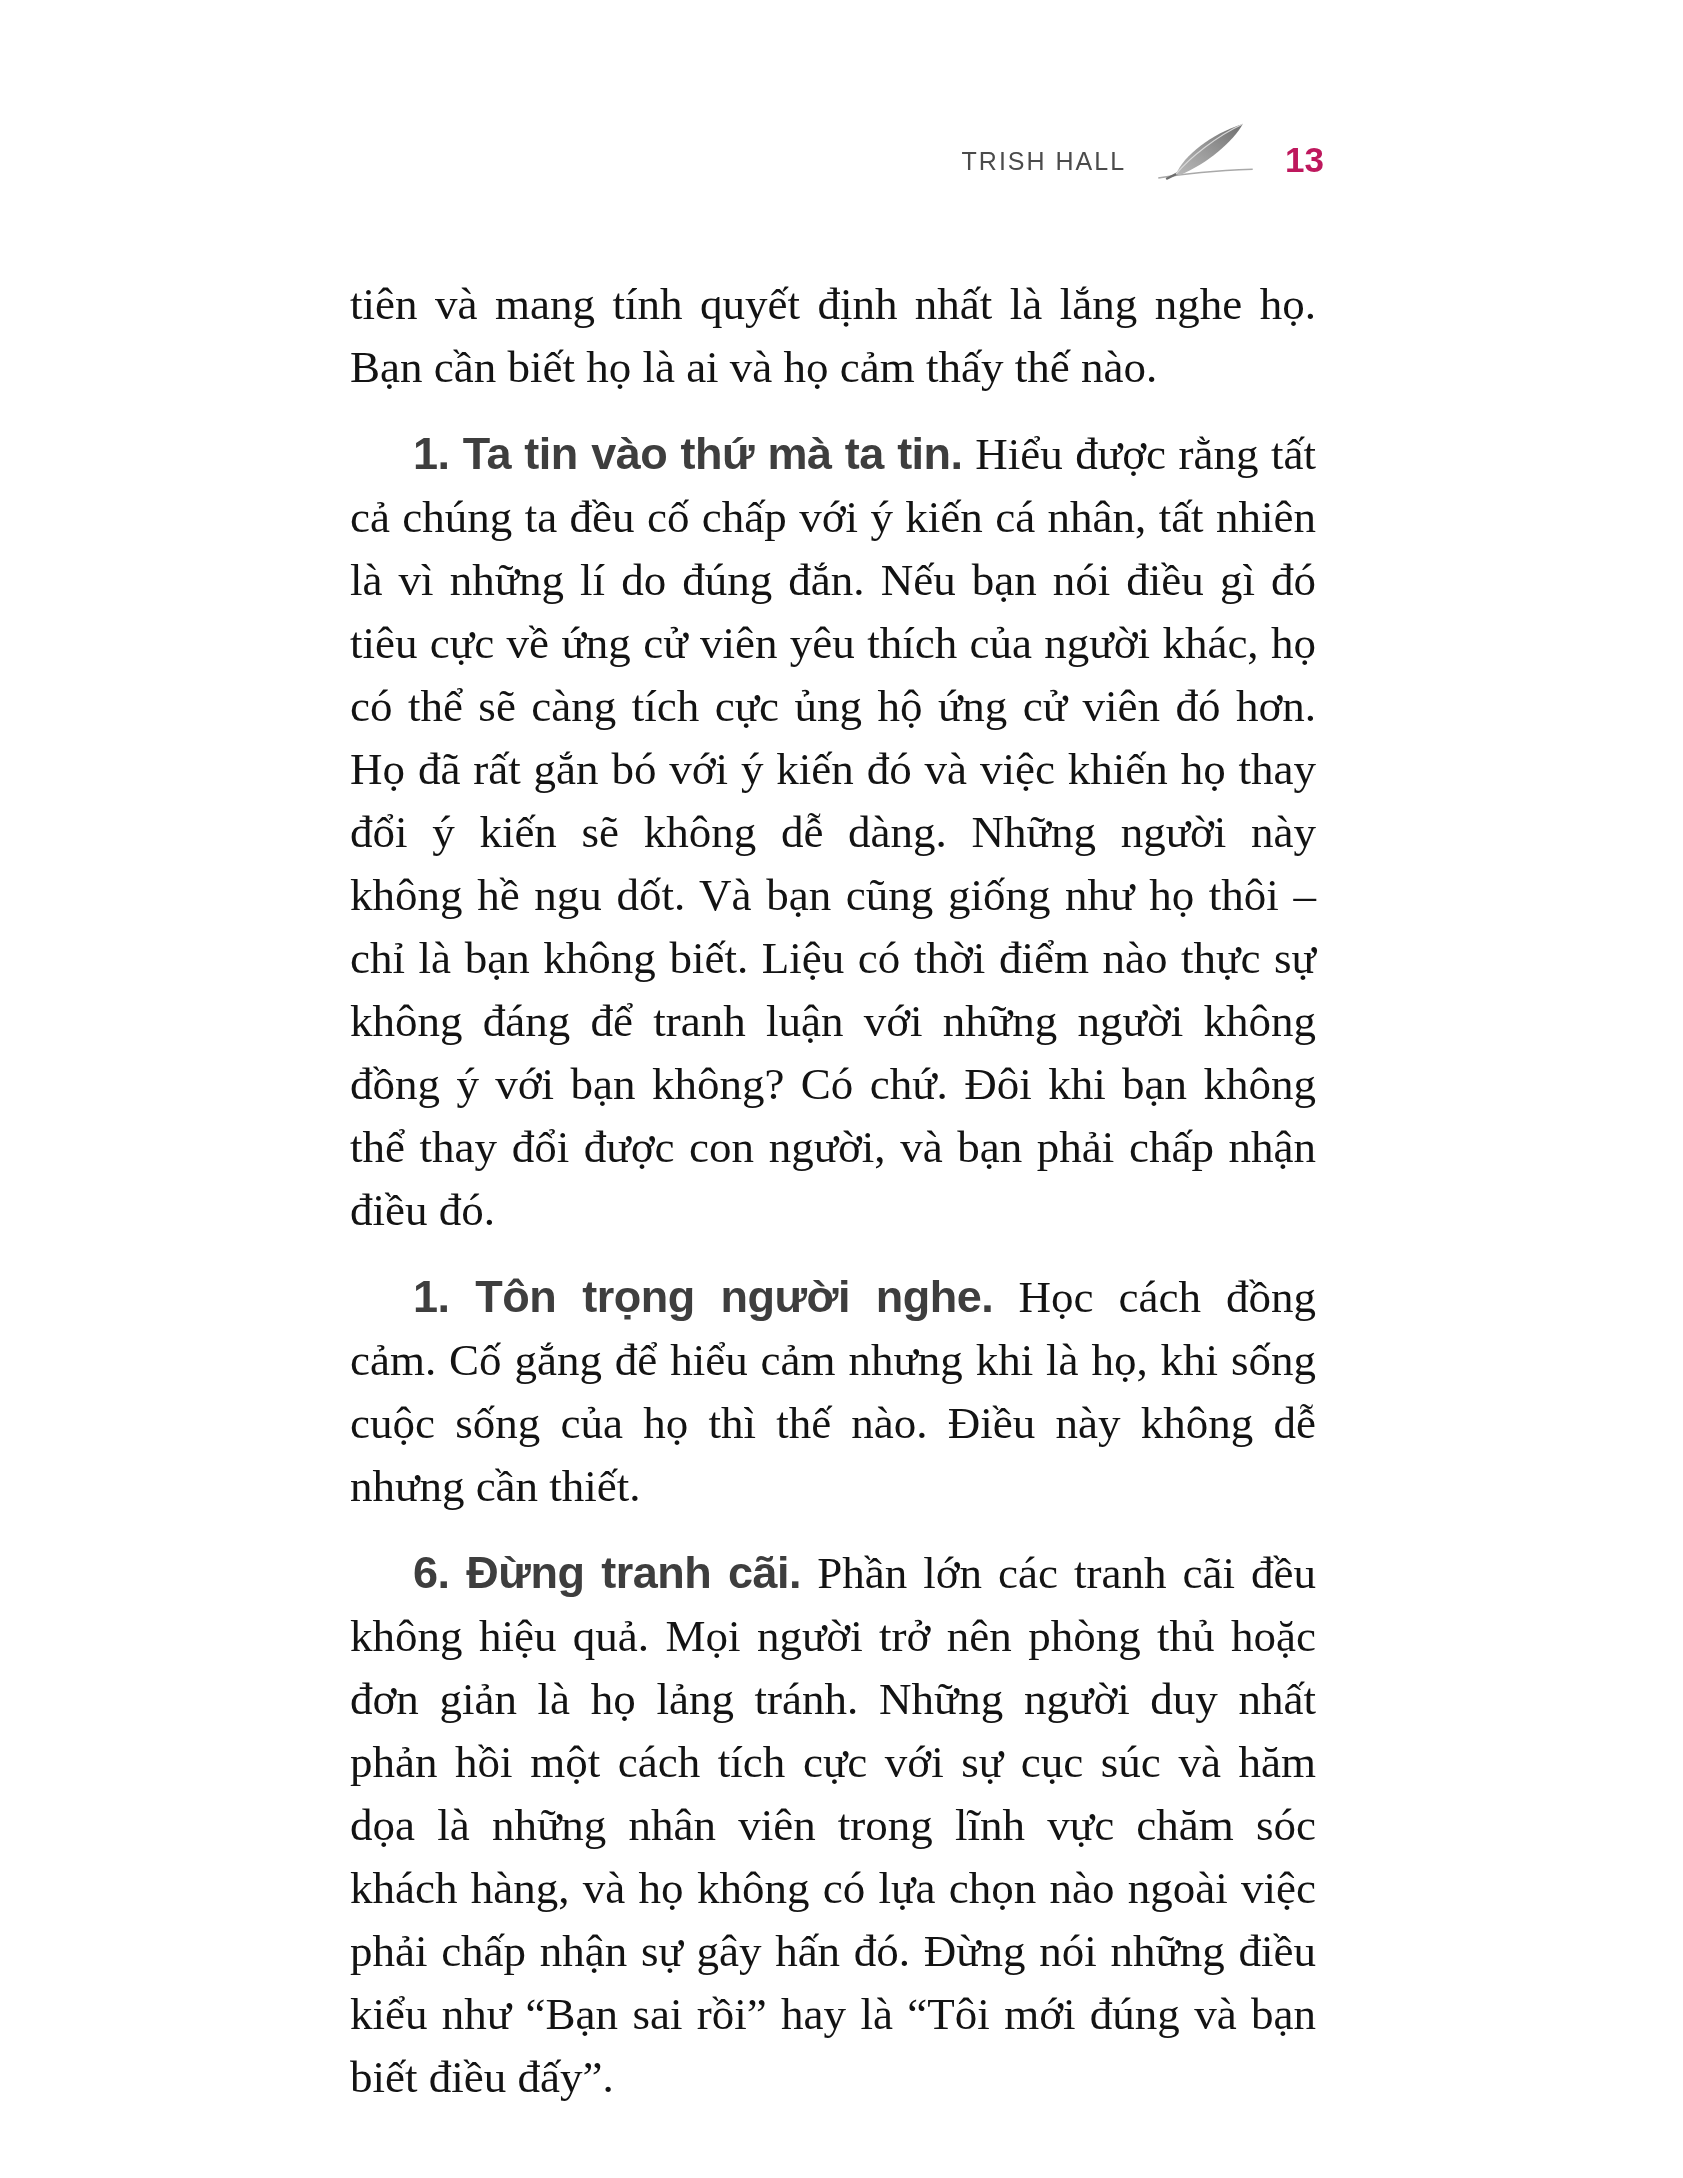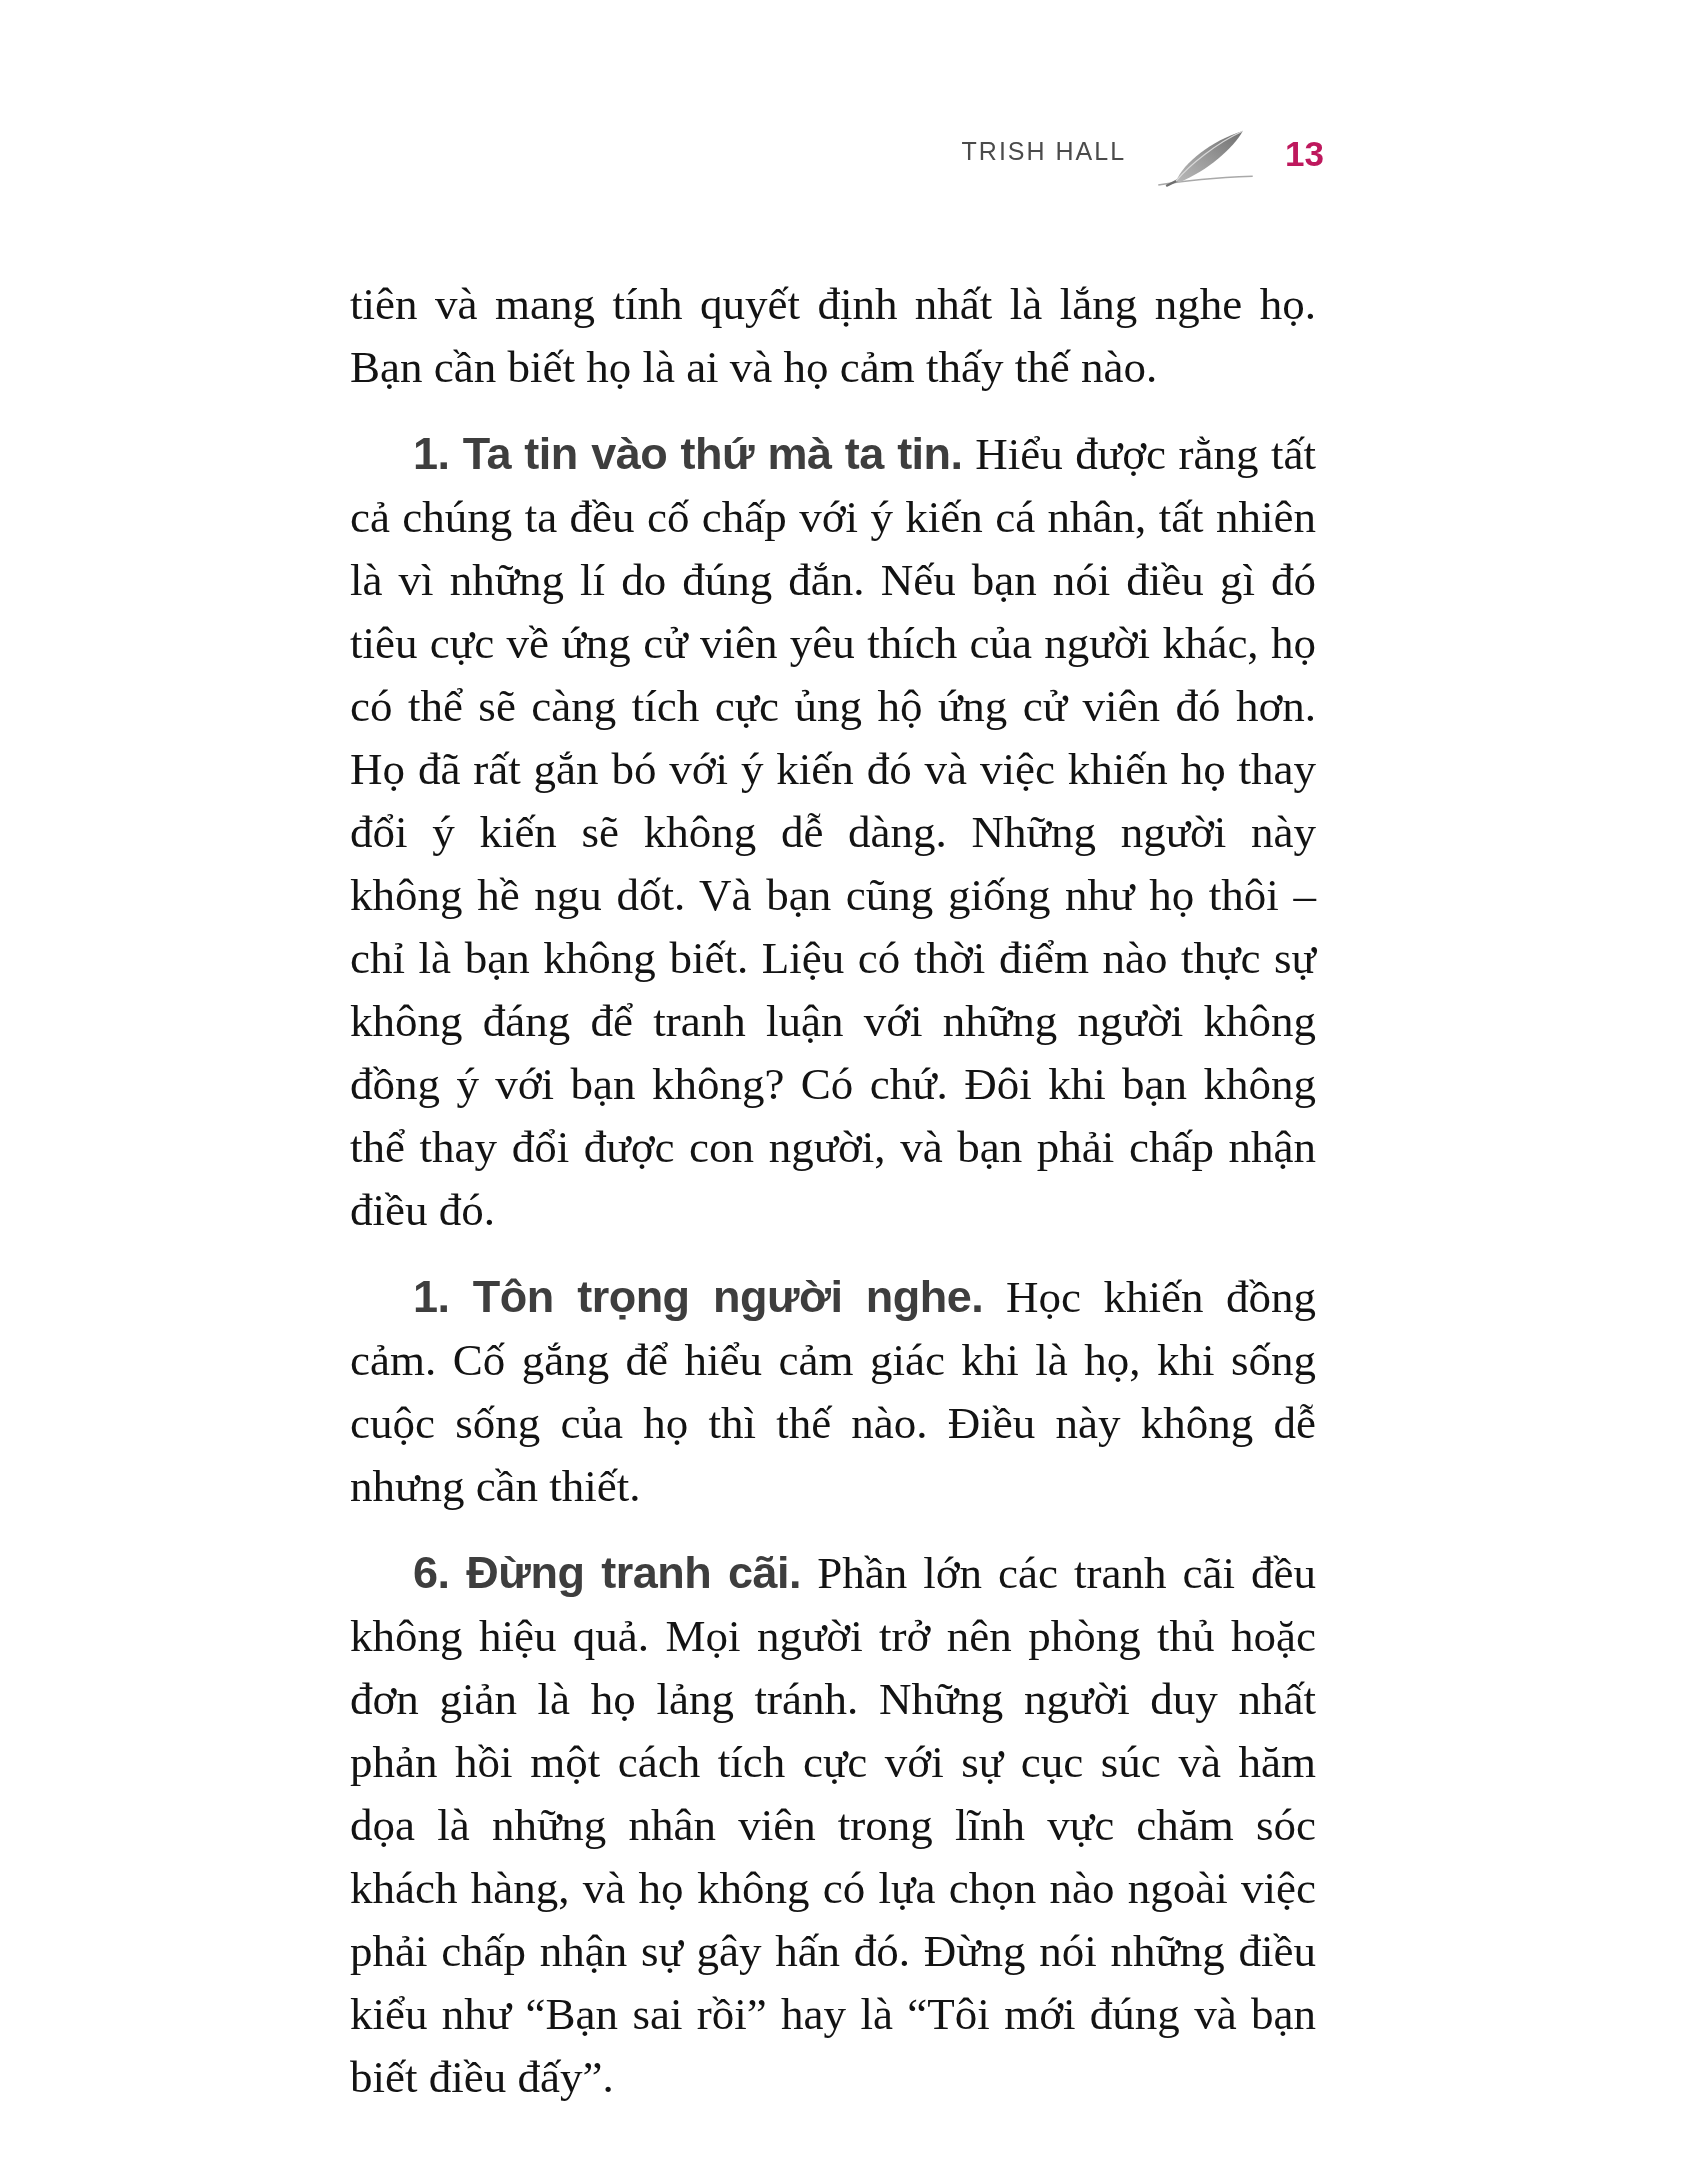--- a/index.html
+++ b/index.html
@@ -19,21 +19,21 @@
   }
   
   .page-header {
     position: absolute;
     top: 129px;
     left: 342px;
     width: 982px;
     height: 48px;
     display: flex;
     justify-content: flex-end;
-    align-items: center;
+    align-items: flex-end;
     gap: 30px;
   }
   .running-head {
     font-family: "Liberation Sans", sans-serif;
     font-size: 25px;
     letter-spacing: 2px;
     color: #4b4b4b;
     line-height: 1;
     padding-bottom: 3px;
     white-space: nowrap;
@@ -101,20 +101,20 @@
   </header>
 
   <main class="page-body">
 
     <p class="para"><span>tiên và mang tính quyết định nhất là lắng nghe họ. Bạn cần biết họ là ai và họ cảm thấy thế nào.</span></p>
 
     <p class="para indented"><strong class="num-heading">1. Ta tin vào thứ mà ta tin.</strong>
       <span>Hiểu được rằng tất cả chúng ta đều cố chấp với ý kiến cá nhân, tất nhiên là vì những lí do đúng đắn. Nếu bạn nói điều gì đó tiêu cực về ứng cử viên yêu thích của người khác, họ có thể sẽ càng tích cực ủng hộ ứng cử viên đó hơn. Họ đã rất gắn bó với ý kiến đó và việc khiến họ thay đổi ý kiến sẽ không dễ dàng. Những người này không hề ngu dốt. Và bạn cũng giống như họ thôi – chỉ là bạn không biết. Liệu có thời điểm nào thực sự không đáng để tranh luận với những người không đồng ý với bạn không? Có chứ. Đôi khi bạn không thể thay đổi được con người, và bạn phải chấp nhận điều đó.</span></p>
 
     <p class="para indented"><strong class="num-heading">1. Tôn trọng người nghe.</strong>
-      <span>Học khiến đồng cảm. Cố gắng để hiểu cảm giác khi là họ, khi sống cuộc sống của họ thì thế nào. Điều này không dễ nhưng cần thiết.</span></p>
+      <span>Học cách đồng cảm. Cố gắng để hiểu cảm nhưng khi là họ, khi sống cuộc sống của họ thì thế nào. Điều này không dễ nhưng cần thiết.</span></p>
 
     <p class="para indented"><strong class="num-heading">6. Đừng tranh cãi.</strong>
       <span>Phần lớn các tranh cãi đều không hiệu quả. Mọi người trở nên phòng thủ hoặc đơn giản là họ lảng tránh. Những người duy nhất phản hồi một cách tích cực với sự cục súc và hăm dọa là những nhân viên trong lĩnh vực chăm sóc khách hàng, và họ không có lựa chọn nào ngoài việc phải chấp nhận sự gây hấn đó. Đừng nói những điều kiểu như “Bạn sai rồi” hay là “Tôi mới đúng và bạn biết điều đấy”.</span></p>
 
   </main>
 </div>
 
 
 </body></html>

